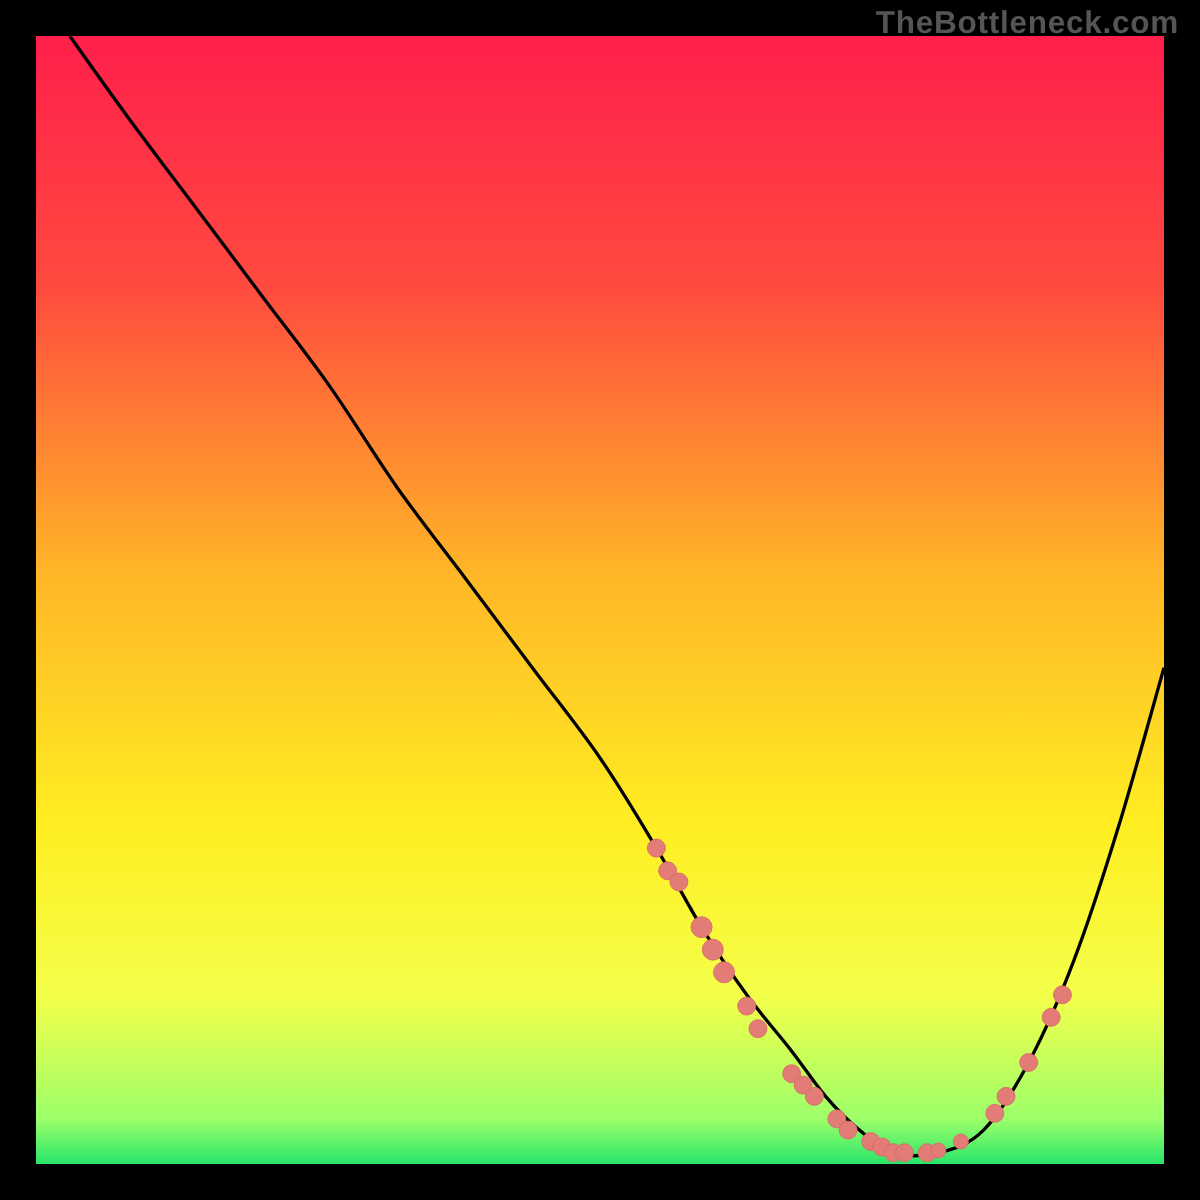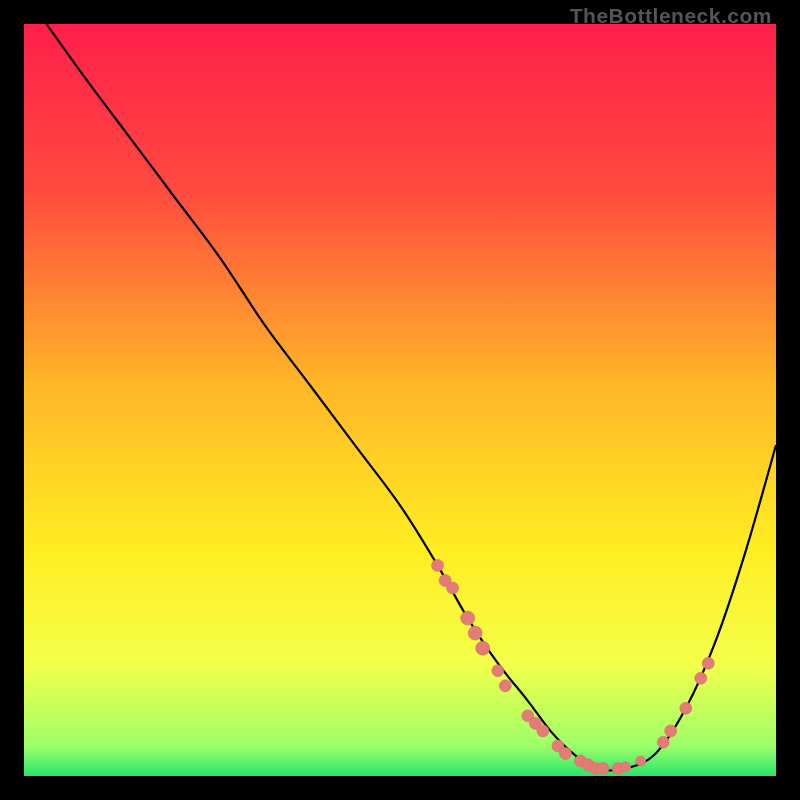--- a/index.html
+++ b/index.html
@@ -1,18 +1,18 @@
 <!DOCTYPE html>
 <html><head>
 <meta charset="utf-8">
 <style>
 *{margin:0;padding:0;box-sizing:border-box}
 body{background:#000;width:800px;height:800px;position:relative;font-family:Arial,Helvetica,sans-serif;overflow:hidden}
 #plot-area{position:absolute;left:24px;top:24px;width:752px;height:752px}
-#watermark{position:absolute;top:4px;right:28px;color:#555;font-size:21px;font-weight:bold;letter-spacing:.5px;user-select:none;z-index:10}
+#watermark{position:absolute;top:4px;right:14px;color:#555;font-size:21px;font-weight:bold;letter-spacing:.5px;user-select:none;z-index:10}
 svg{display:block}
 </style>
 </head>
 <body>
 
 <div id="watermark">TheBottleneck.com</div>
 
 <div id="plot-area">
   <svg width="752" height="752" viewBox="0 0 752 752">
     <defs>

